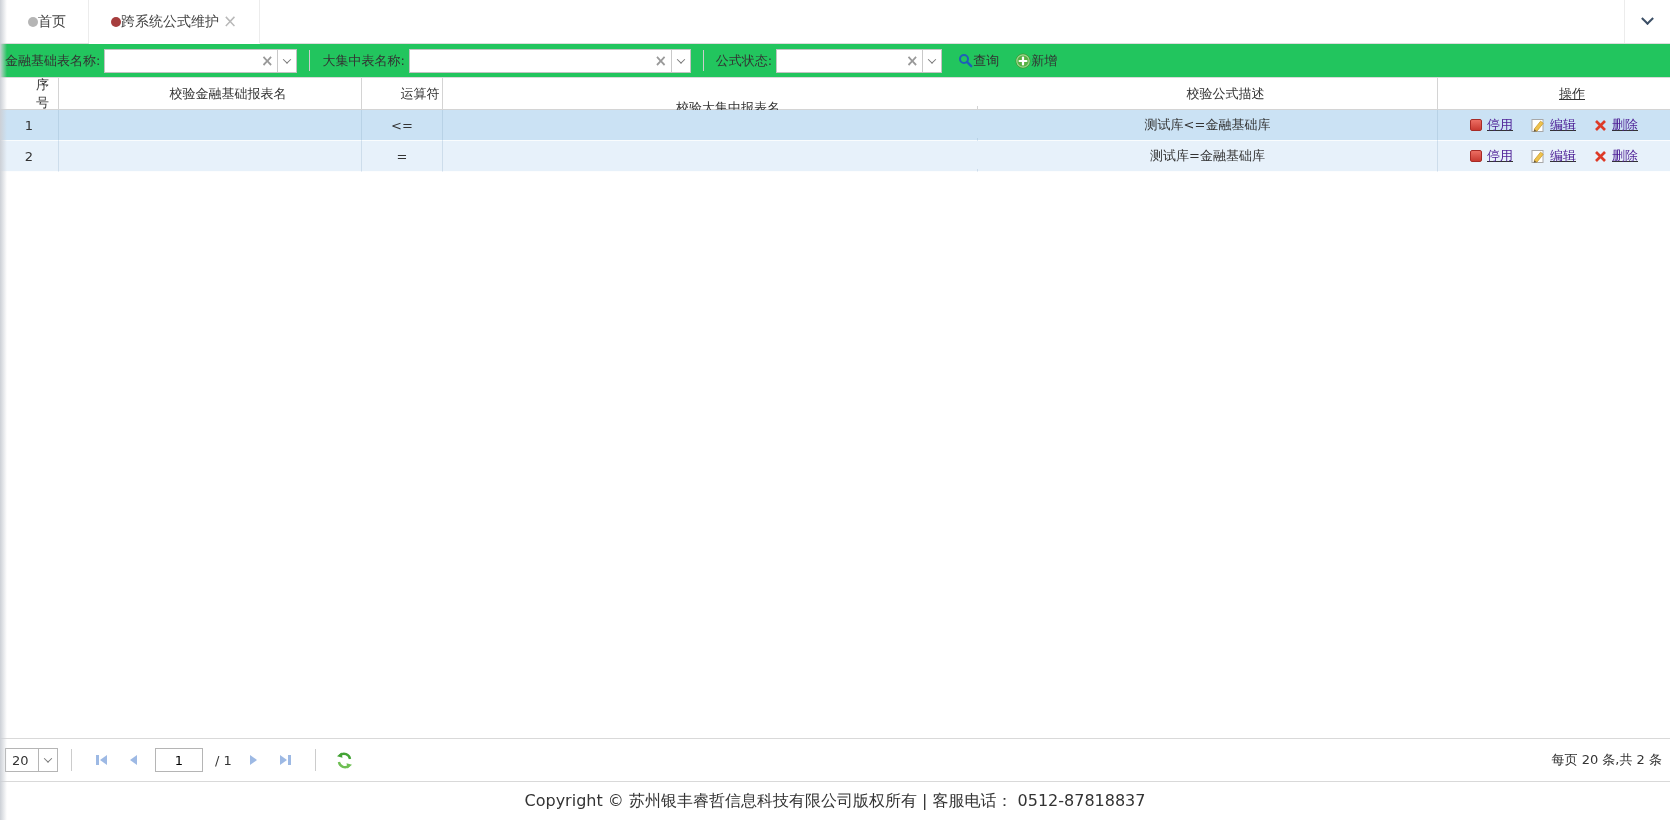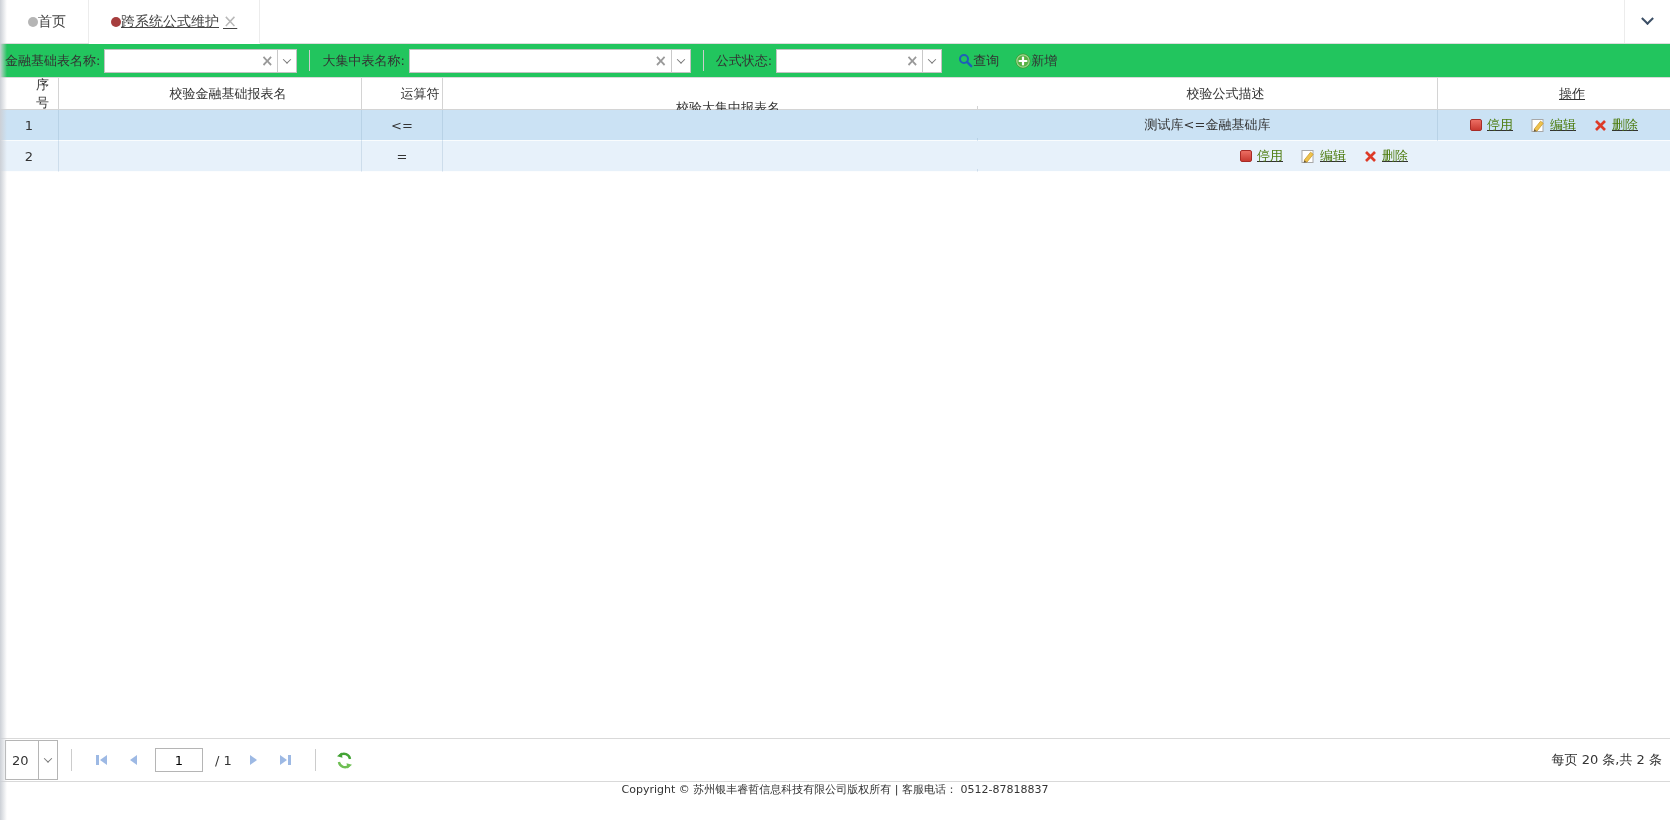--- a/index.html
+++ b/index.html
@@ -5,21 +5,21 @@
   * { margin:0; padding:0; box-sizing:border-box; }
   html,body { width:1670px; height:820px; background:#fff; overflow:hidden;
     font-family:"DejaVu Sans","Liberation Sans",sans-serif; font-size:13px; color:#333; }
   .app { position:relative; width:1670px; height:820px; display:flex; flex-direction:column; }
   .edge-shadow { position:absolute; left:0; top:0; bottom:0; width:7px; z-index:50;
     background:linear-gradient(to right,#ccd0d6,rgba(255,255,255,0)); pointer-events:none; }
 
   
   .tabbar { height:44px; display:flex; align-items:stretch; border-bottom:1px solid #ddd; background:#fff; padding-left:6px; }
   .tab { display:flex; align-items:center; padding:9px 22px; border-right:1px solid #ececec; cursor:pointer; font-size:14px; color:#444; position:relative; }
-  .tab.active { background:#fff; margin-bottom:-1px; border-bottom:1px solid #fff;text-decoration:underline; }
+  .tab.active { background:#fff; margin-bottom:-1px; border-bottom:1px solid #fff; }
   .dot { width:10px; height:10px; border-radius:50%; display:inline-block; }
   .tab-close { color:#b8b8b8; font-size:17px; line-height:1; margin-left:4px; cursor:pointer; }
   .tabbar-spacer { flex:1; }
   .tab-menu { width:46px; display:flex; align-items:center; justify-content:center; border-left:1px solid #ececec; cursor:pointer; }
   .chev-down { width:9px; height:9px; border-right:2px solid #3c4f66; border-bottom:2px solid #3c4f66; transform:rotate(45deg) translate(-2px,-2px); }
 
   
   .toolbar { height:34px; display:flex; align-items:center; border-bottom:1px solid #d9d9d9; background:#22c55e; padding-left:5px; }
   .f-label { margin-right:4px; white-space:nowrap; }
   .combo { display:flex; align-items:stretch; height:24px; border:1px solid #c3c3c3; background:#fff; }
@@ -34,41 +34,41 @@
   .grid-head { display:flex; height:32px; background:#fff; }
   .grid-head .cell { display:flex; align-items:center; justify-content:center;
     border-right:1px solid #d4d4d4; border-bottom:1px solid #d4d4d4; color:#333; cursor:pointer;padding-left:36px; }
   .grid-row { display:flex; height:31px; }
   .grid-row .cell { display:flex; align-items:center; justify-content:center;
     border-right:1px solid rgba(130,160,190,0.25); border-bottom:1px solid rgba(255,255,255,0.9); }
   .row-sel { background:#cbe2f4; }
   .row-alt { background:#e7f1fa; }
   .c0{width:59px;} .c1{width:303px;} .c2{width:81px;} .c3{width:535px;margin-top:28px;} .c4{width:460px;} .c5{flex:1;text-decoration:underline;}
   .actions { display:flex; align-items:center; gap:18px; }
-  .action-link { display:flex; align-items:center; gap:5px; cursor:pointer; color:#4d7c0f; }
+  .action-link { display:flex; align-items:center; gap:5px; cursor:pointer; color:#4c1d95; }
   .icon-disable { width:12px; height:12px; border-radius:2px; border:1px solid #a72b26;
     background:linear-gradient(#ec6e63,#c93a31); display:inline-block; }
 
   .grid-empty { flex:1; background:#fff; }
 
   
   .pager { height:44px; border-top:1px solid #d9d9d9; border-bottom:1px solid #d9d9d9;
     display:flex; align-items:center; background:#fff; padding:0 8px 0 5px; }
-  .psize { display:flex; align-items:stretch; height:40px; border:1px solid #b5b5b5; background:#fff; }
+  .psize { display:flex; align-items:stretch; height:24px; border:1px solid #b5b5b5; background:#fff; }
   .psize .val { width:32px; display:flex; align-items:center; padding-left:6px; }
   .psize .combo-arrow { border-left:1px solid #b5b5b5; }
   .pgsep { width:1px; height:22px; background:#ccc; margin:0 13px; }
   .pg-ico { width:22px; height:22px; display:flex; align-items:center; justify-content:center; cursor:pointer; margin:0 5px; }
   .page-input { width:48px; height:24px; border:1px solid #b5b5b5; text-align:center; font-size:13px; font-family:inherit; outline:none; margin:0 6px; }
   .pg-total { margin:0 6px; }
   .pager-spacer { flex:1; }
   .pg-summary { color:#333; }
 
   
-  .footer { height:38px; display:flex; align-items:flex-start; justify-content:center; background:#fff; font-size:11px; color:#333; }
+  .footer { height:38px; display:flex; align-items:center; justify-content:center; background:#fff; font-size:16px; color:#333; }
 </style>
 </head>
 <body>
 
 <div class="app">
   <div class="edge-shadow"></div>
 
   <div class="tabbar">
     <div class="tab">
       <span class="dot" style="background:#b5b5b5;"></span>
@@ -171,20 +171,21 @@
         </span>
       </div>
     </div>
   </div>
 
   <div class="grid-row row-alt">
     <div class="cell c0">2</div>
     <div class="cell c1"></div>
     <div class="cell c2">=</div>
     <div class="cell c3"></div>
+    <div class="cell c4">测试库=金融基础库</div>
     <div class="cell c5" style="border-right:none;">
       <div class="actions">
         <span class="action-link">
           <span class="icon-disable"></span>
           <span>停用</span>
         </span>
         <span class="action-link">
           <svg width="14" height="14" viewBox="0 0 14 14">
             <rect x="1" y="1.5" width="11" height="12" fill="#fff" stroke="#a8a8a8" stroke-width="1"></rect>
             <path d="M3.2 11.2 L9.6 3.2 L12.2 5.3 L5.8 13.3 Z" fill="#f0c24b" stroke="#c69a2e" stroke-width="0.8"></path>

